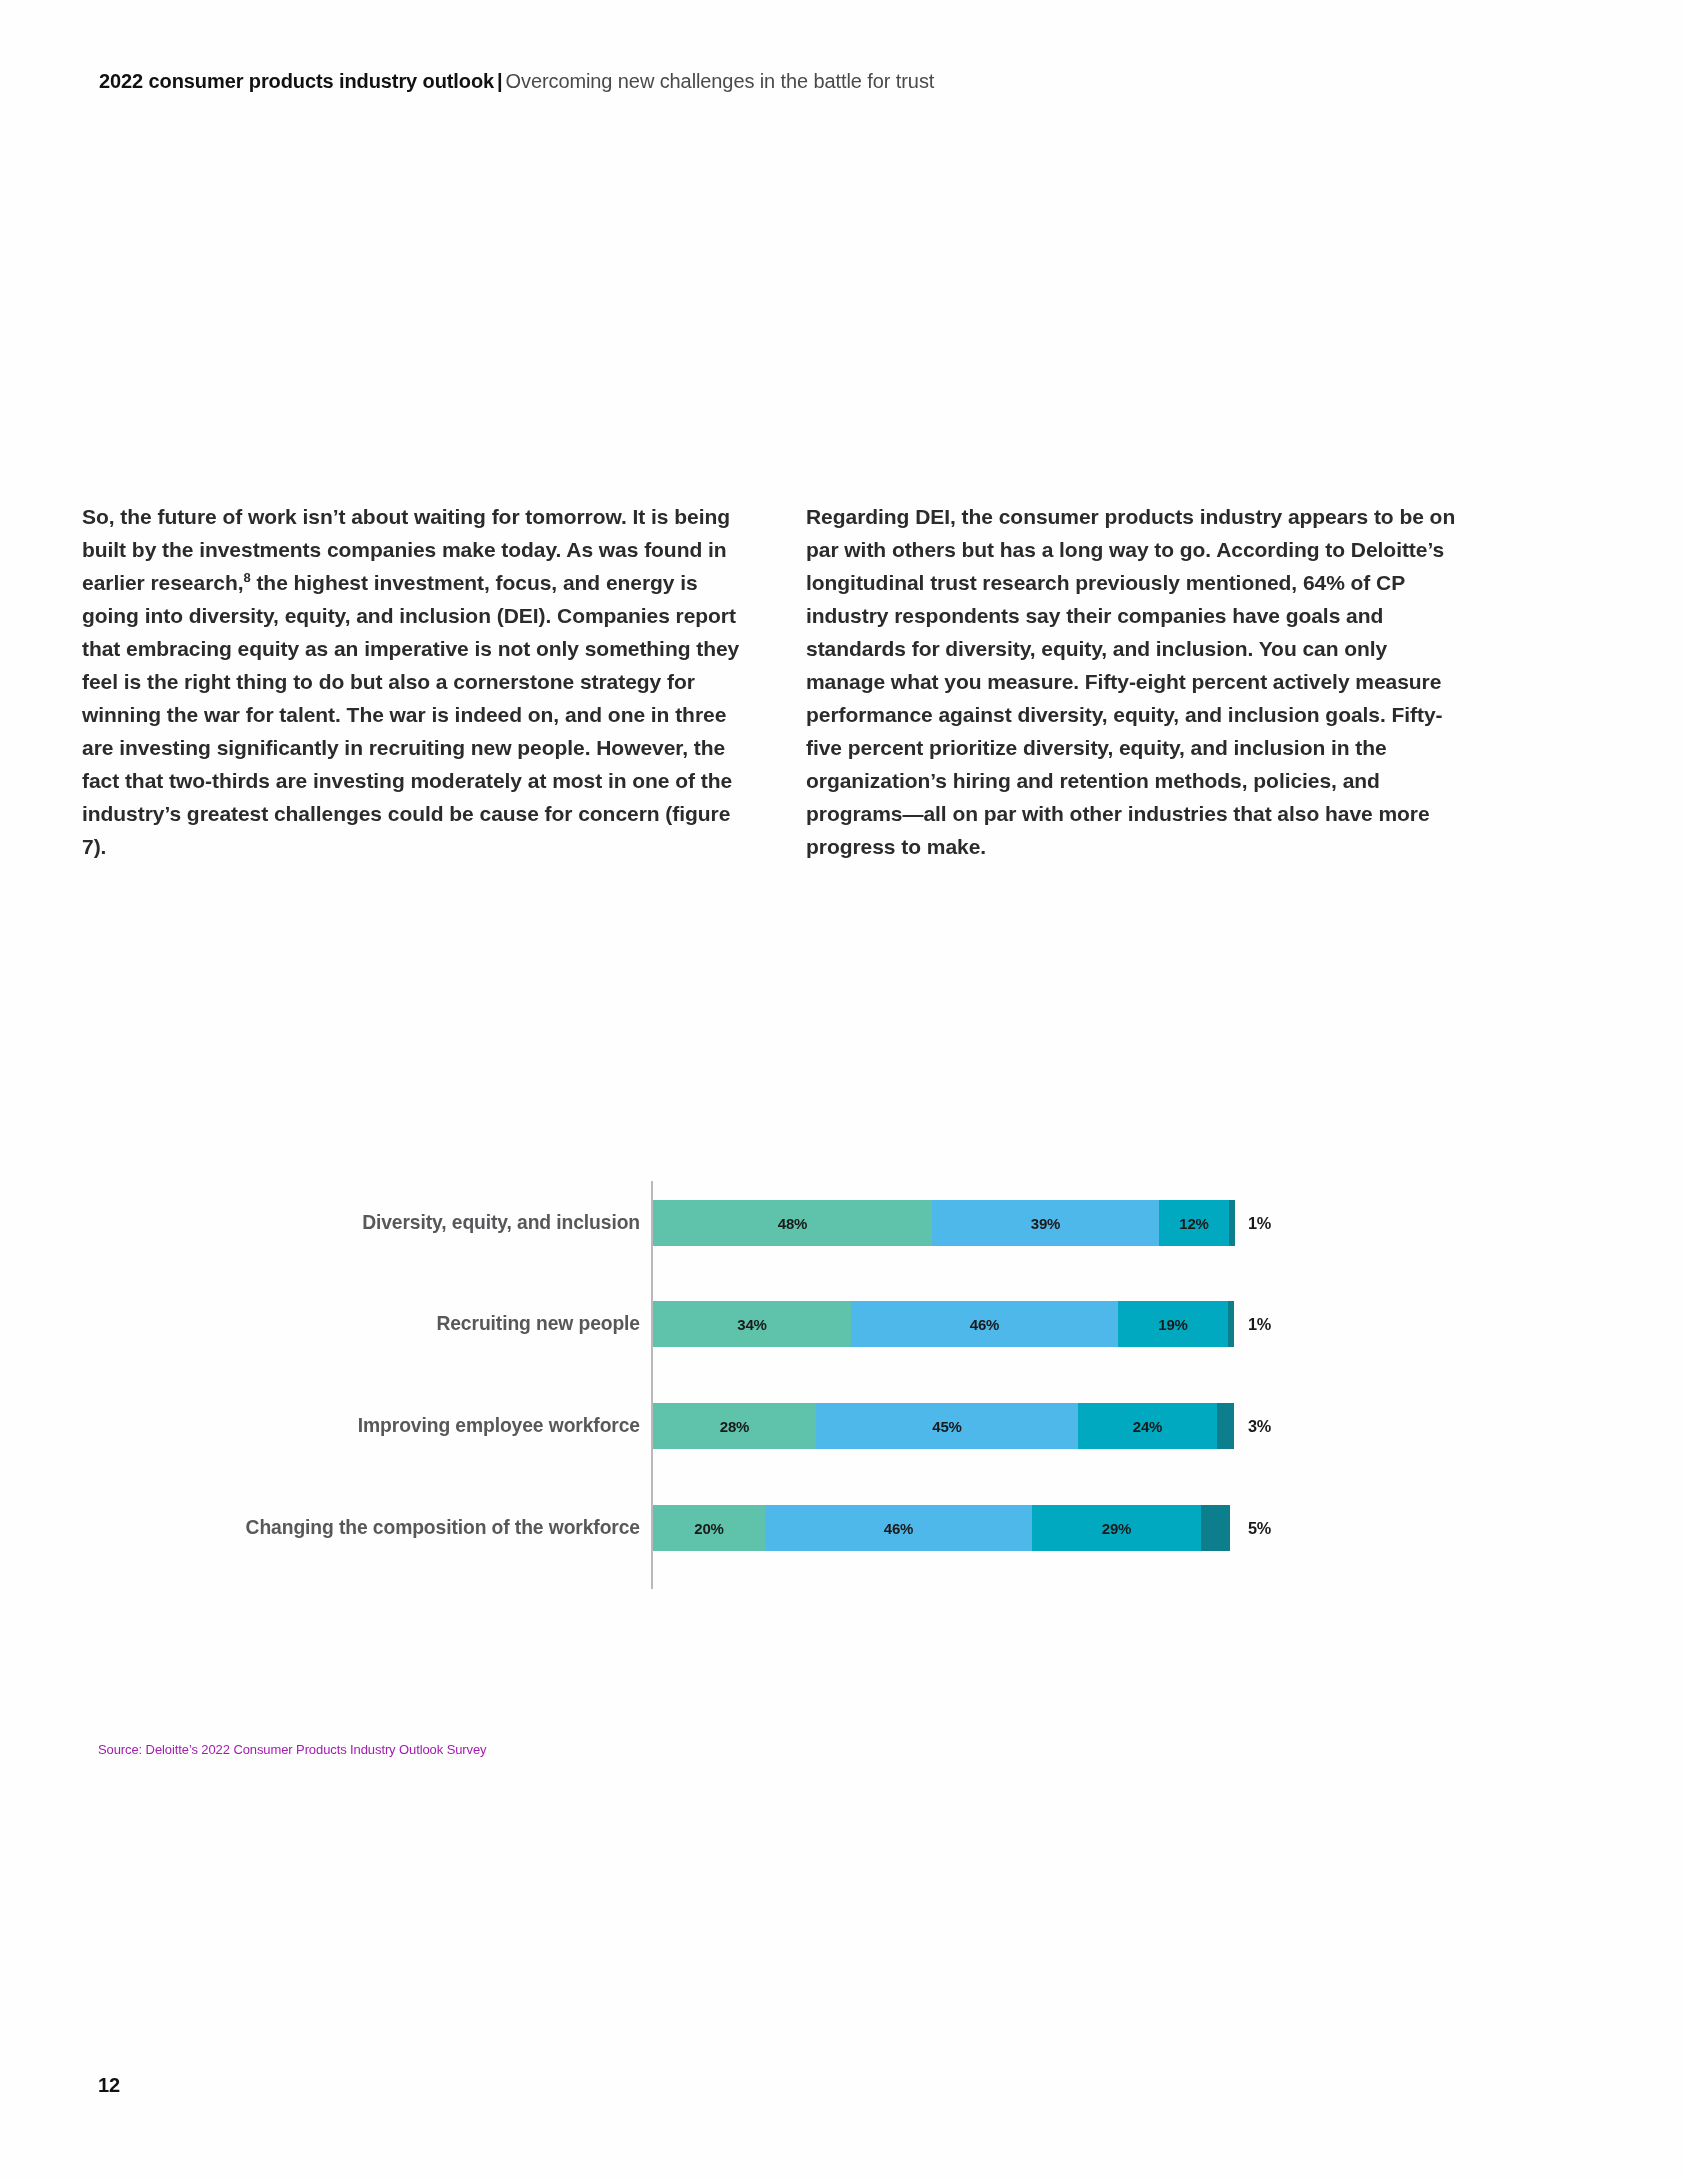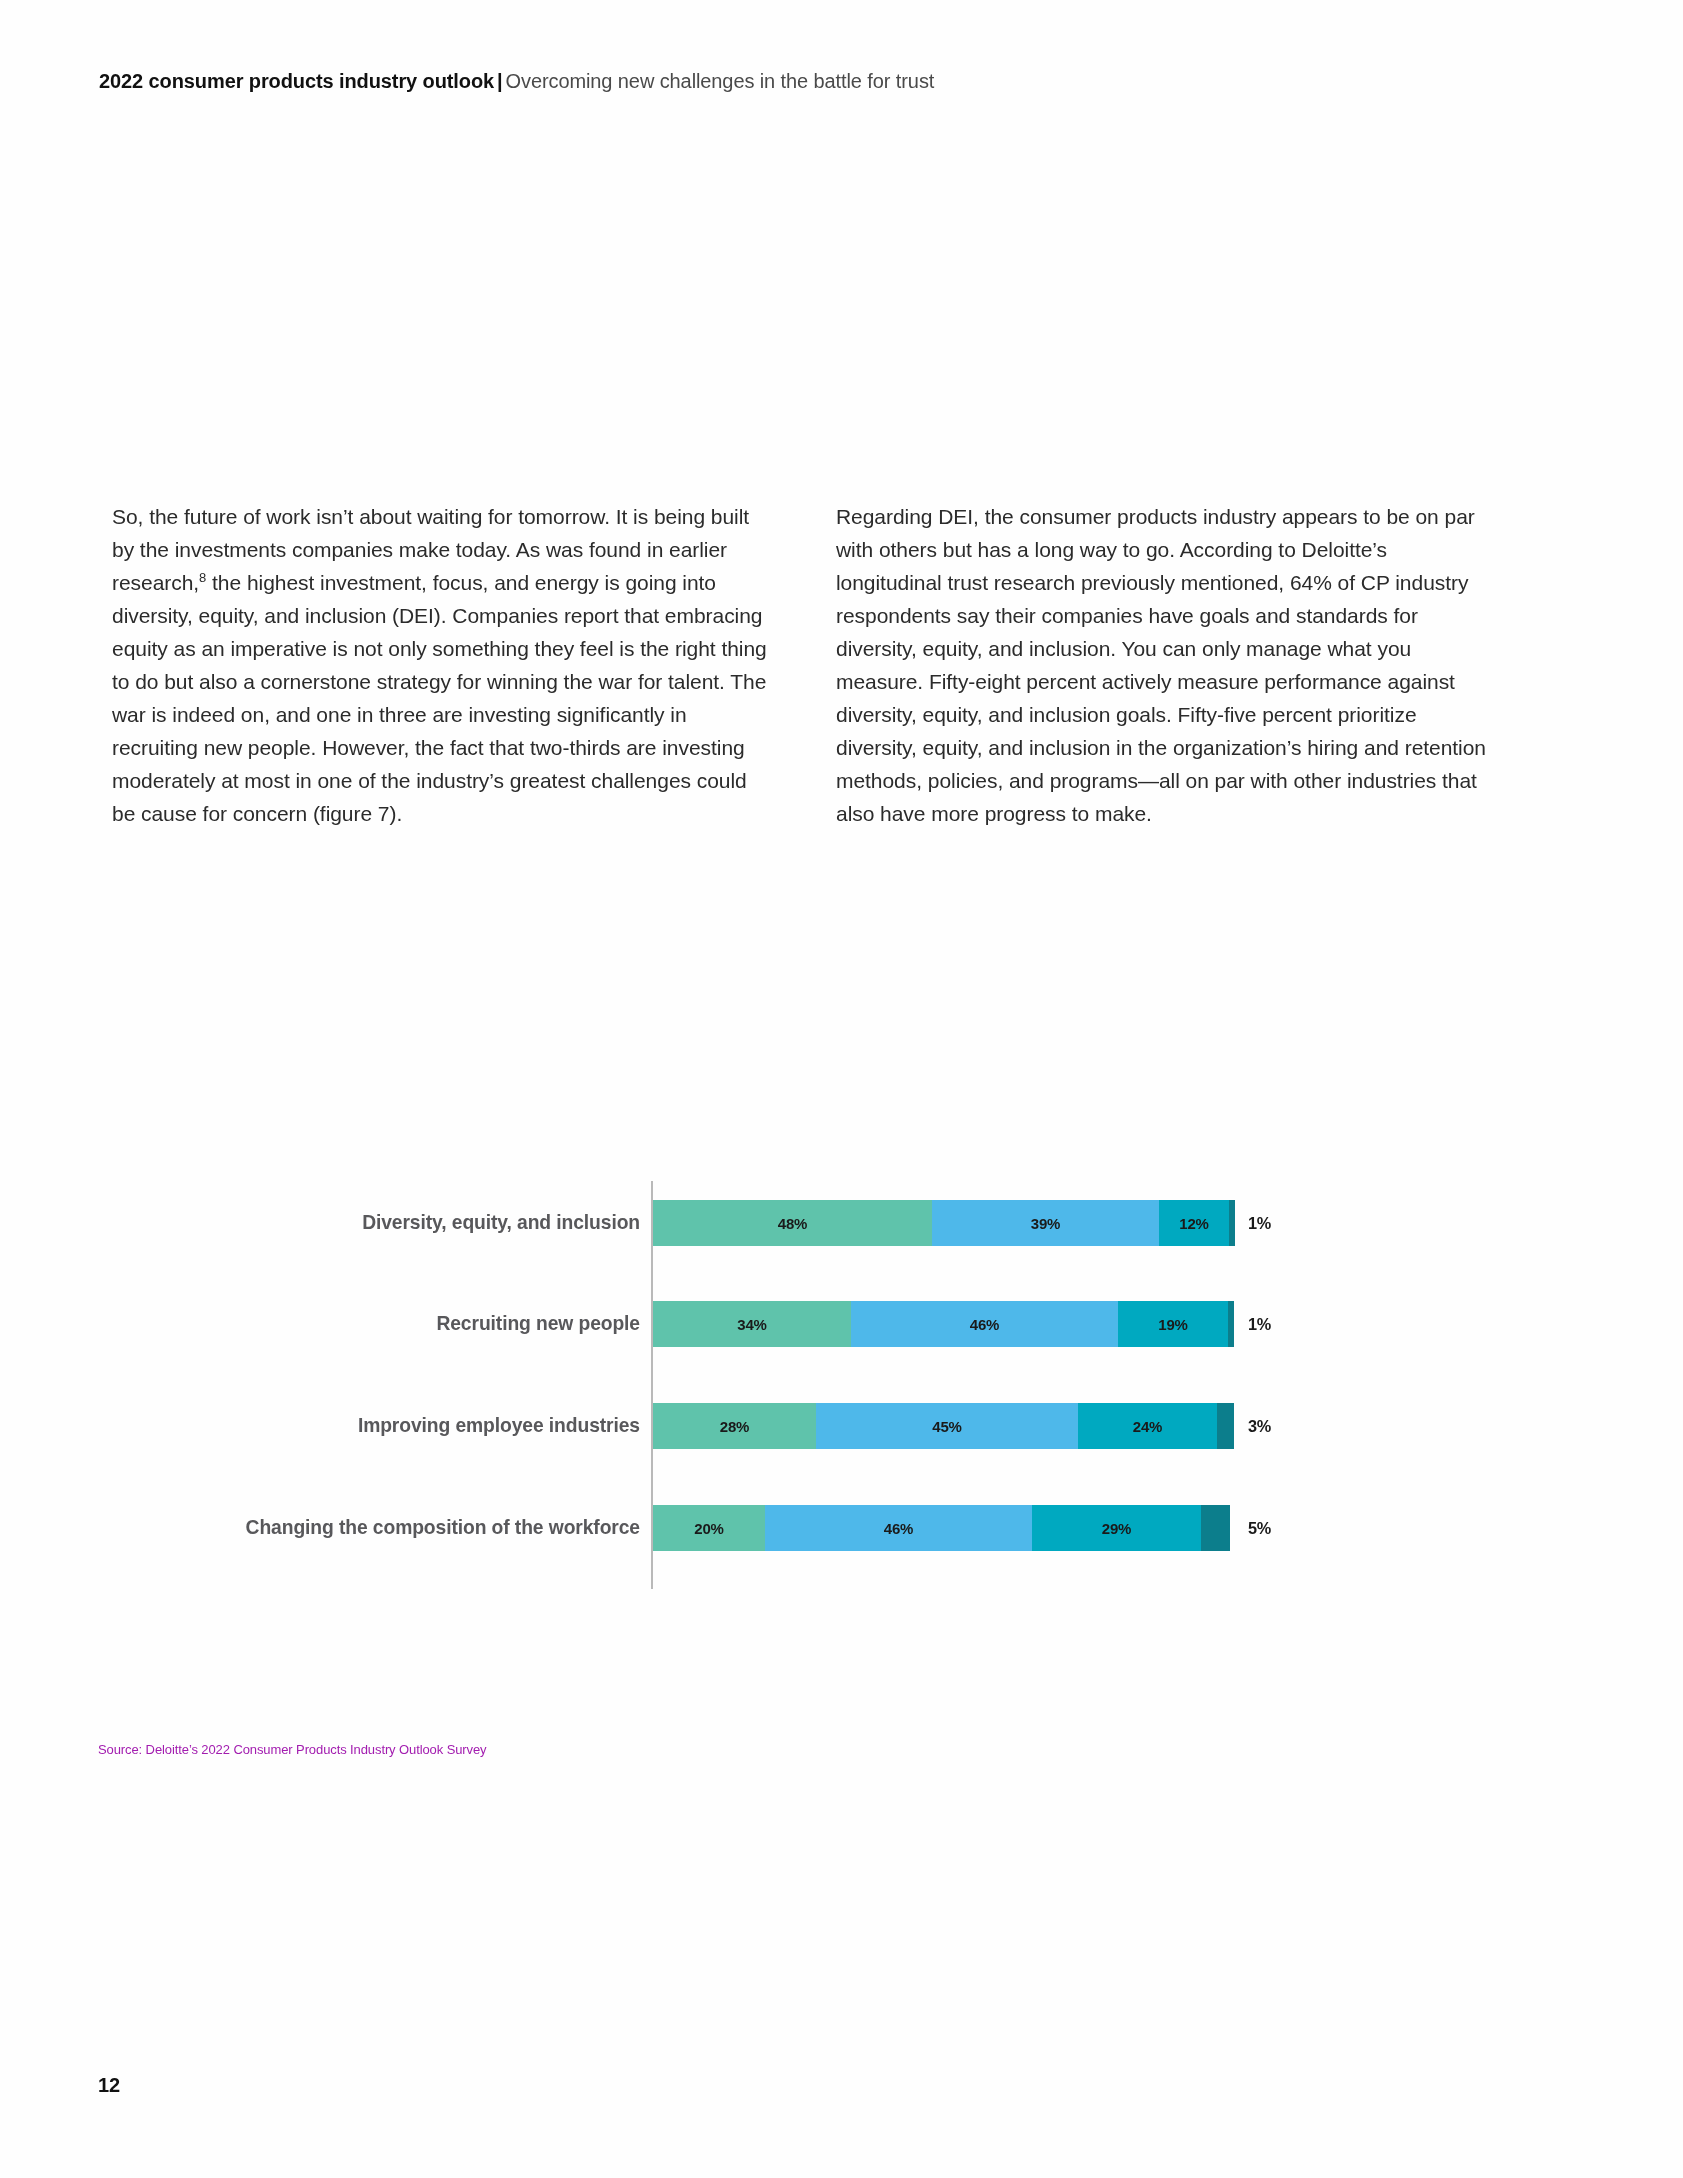--- a/index.html
+++ b/index.html
@@ -41,25 +41,26 @@
     padding: 0 3px;
   }
   .running-header .rh-light {
     color: #4a4a4a;
     font-weight: normal;
   }
 
   
   .body-columns {
     position: absolute;
-    left: 112px;
+    left: 82px;
     top: 500px;
     width: 1386px;
     display: flex;
     gap: 62px;
+    font-weight: bold;
   }
   .col {
     width: 705px;
     font-size: 21px;
     line-height: 33px;
     color: #2b2b2b;
     letter-spacing: -0.05px;
   }
   .col p { margin: 0; }
   sup {
@@ -230,21 +231,21 @@
           <div class="row-label">Recruiting new people</div>
           <div class="bar">
             <div class="seg" style="width: 198px; background: rgb(95, 195, 171);">34%</div>
             <div class="seg" style="width: 267px; background: rgb(78, 184, 234);">46%</div>
             <div class="seg" style="width: 110px; background: rgb(0, 169, 192);">19%</div>
             <div class="seg" style="width: 5.8px; background: rgb(12, 126, 140);"></div>
           </div>
           <div class="outside-label" style="left: 1150px;">1%</div>
         </div>
         <div class="row" style="top: 223px;">
-          <div class="row-label">Improving employee industries</div>
+          <div class="row-label">Improving employee workforce</div>
           <div class="bar">
             <div class="seg" style="width: 163px; background: rgb(95, 195, 171);">28%</div>
             <div class="seg" style="width: 262px; background: rgb(78, 184, 234);">45%</div>
             <div class="seg" style="width: 139px; background: rgb(0, 169, 192);">24%</div>
             <div class="seg" style="width: 17.4px; background: rgb(12, 126, 140);"></div>
           </div>
           <div class="outside-label" style="left: 1150px;">3%</div>
         </div>
         <div class="row" style="top: 325px;">
           <div class="row-label">Changing the composition of the workforce</div>

